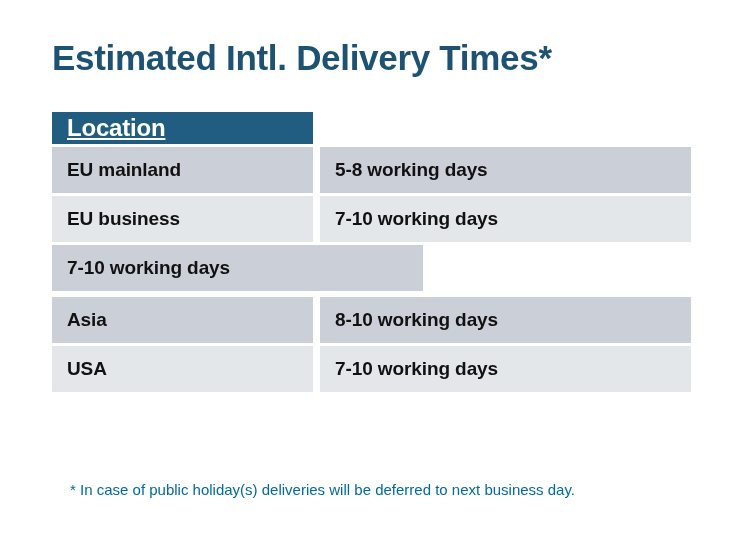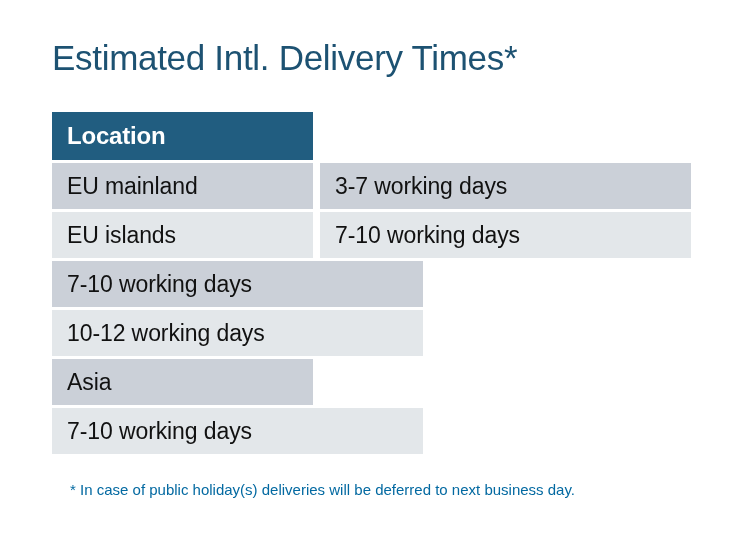--- a/index.html
+++ b/index.html
@@ -21,21 +21,21 @@
     height: 536px;
     background: #ffffff;
     box-sizing: border-box;
   }
 
   .title {
     position: absolute;
     left: 52px;
     top: 36px;
     font-size: 35px;
-    font-weight: normal;
+    font-weight: bold;
     letter-spacing: -0.3px;
     color: #1d5272;
     white-space: nowrap;
     line-height: 44px;
   }
 
   .table {
     position: absolute;
     left: 52px;
     top: 112px;
@@ -62,29 +62,30 @@
   }
 
   .col-location { width: 261px; flex: 0 0 261px; }
   .col-delivery { width: 371px; flex: 0 0 371px; }
 
   .header-row .cell {
     background: #215d80;
     color: #ffffff;
     font-size: 24px;
     font-weight: bold;
-    height: 48px;
+    height: 32px;
     letter-spacing: -0.2px;
+    text-decoration: underline;
   }
 
   .body-row .cell {
     height: 46px;
-    font-size: 23px;
+    font-size: 19px;
     color: #111111;
-    font-weight: normal;
+    font-weight: bold;
     letter-spacing: -0.1px;
   }
 
   .body-row.shade-dark .cell { background: #cbd0d8; }
   .body-row.shade-light .cell { background: #e3e7ea; }
 
   .footnote {
     position: absolute;
     left: 70px;
     top: 480px;
@@ -102,41 +103,42 @@
   <div class="title">Estimated Intl. Delivery Times*</div>
 
   <div class="table">
 
     <div class="row header-row">
       <div class="cell col-location">Location</div>
     </div>
 
     <div class="row body-row shade-dark">
       <div class="cell col-location">EU mainland</div>
-      <div class="cell col-delivery">3-7 working days</div>
+      <div class="cell col-delivery">5-8 working days</div>
     </div>
 
     <div class="row body-row shade-light">
-      <div class="cell col-location">EU islands</div>
+      <div class="cell col-location">EU business</div>
       <div class="cell col-delivery">7-10 working days</div>
     </div>
 
     <div class="row body-row shade-dark">
       <div class="cell col-delivery">7-10 working days</div>
     </div>
 
     <div class="row body-row shade-light">
-      <div class="cell col-delivery">10-12 working days</div>
     </div>
 
     <div class="row body-row shade-dark">
       <div class="cell col-location">Asia</div>
+      <div class="cell col-delivery">8-10 working days</div>
     </div>
 
     <div class="row body-row shade-light">
+      <div class="cell col-location">USA</div>
       <div class="cell col-delivery">7-10 working days</div>
     </div>
 
   </div>
 
   <div class="footnote">* In case of public holiday(s) deliveries will be deferred to next business day.</div>
 
 </div>
 
 </body></html>

